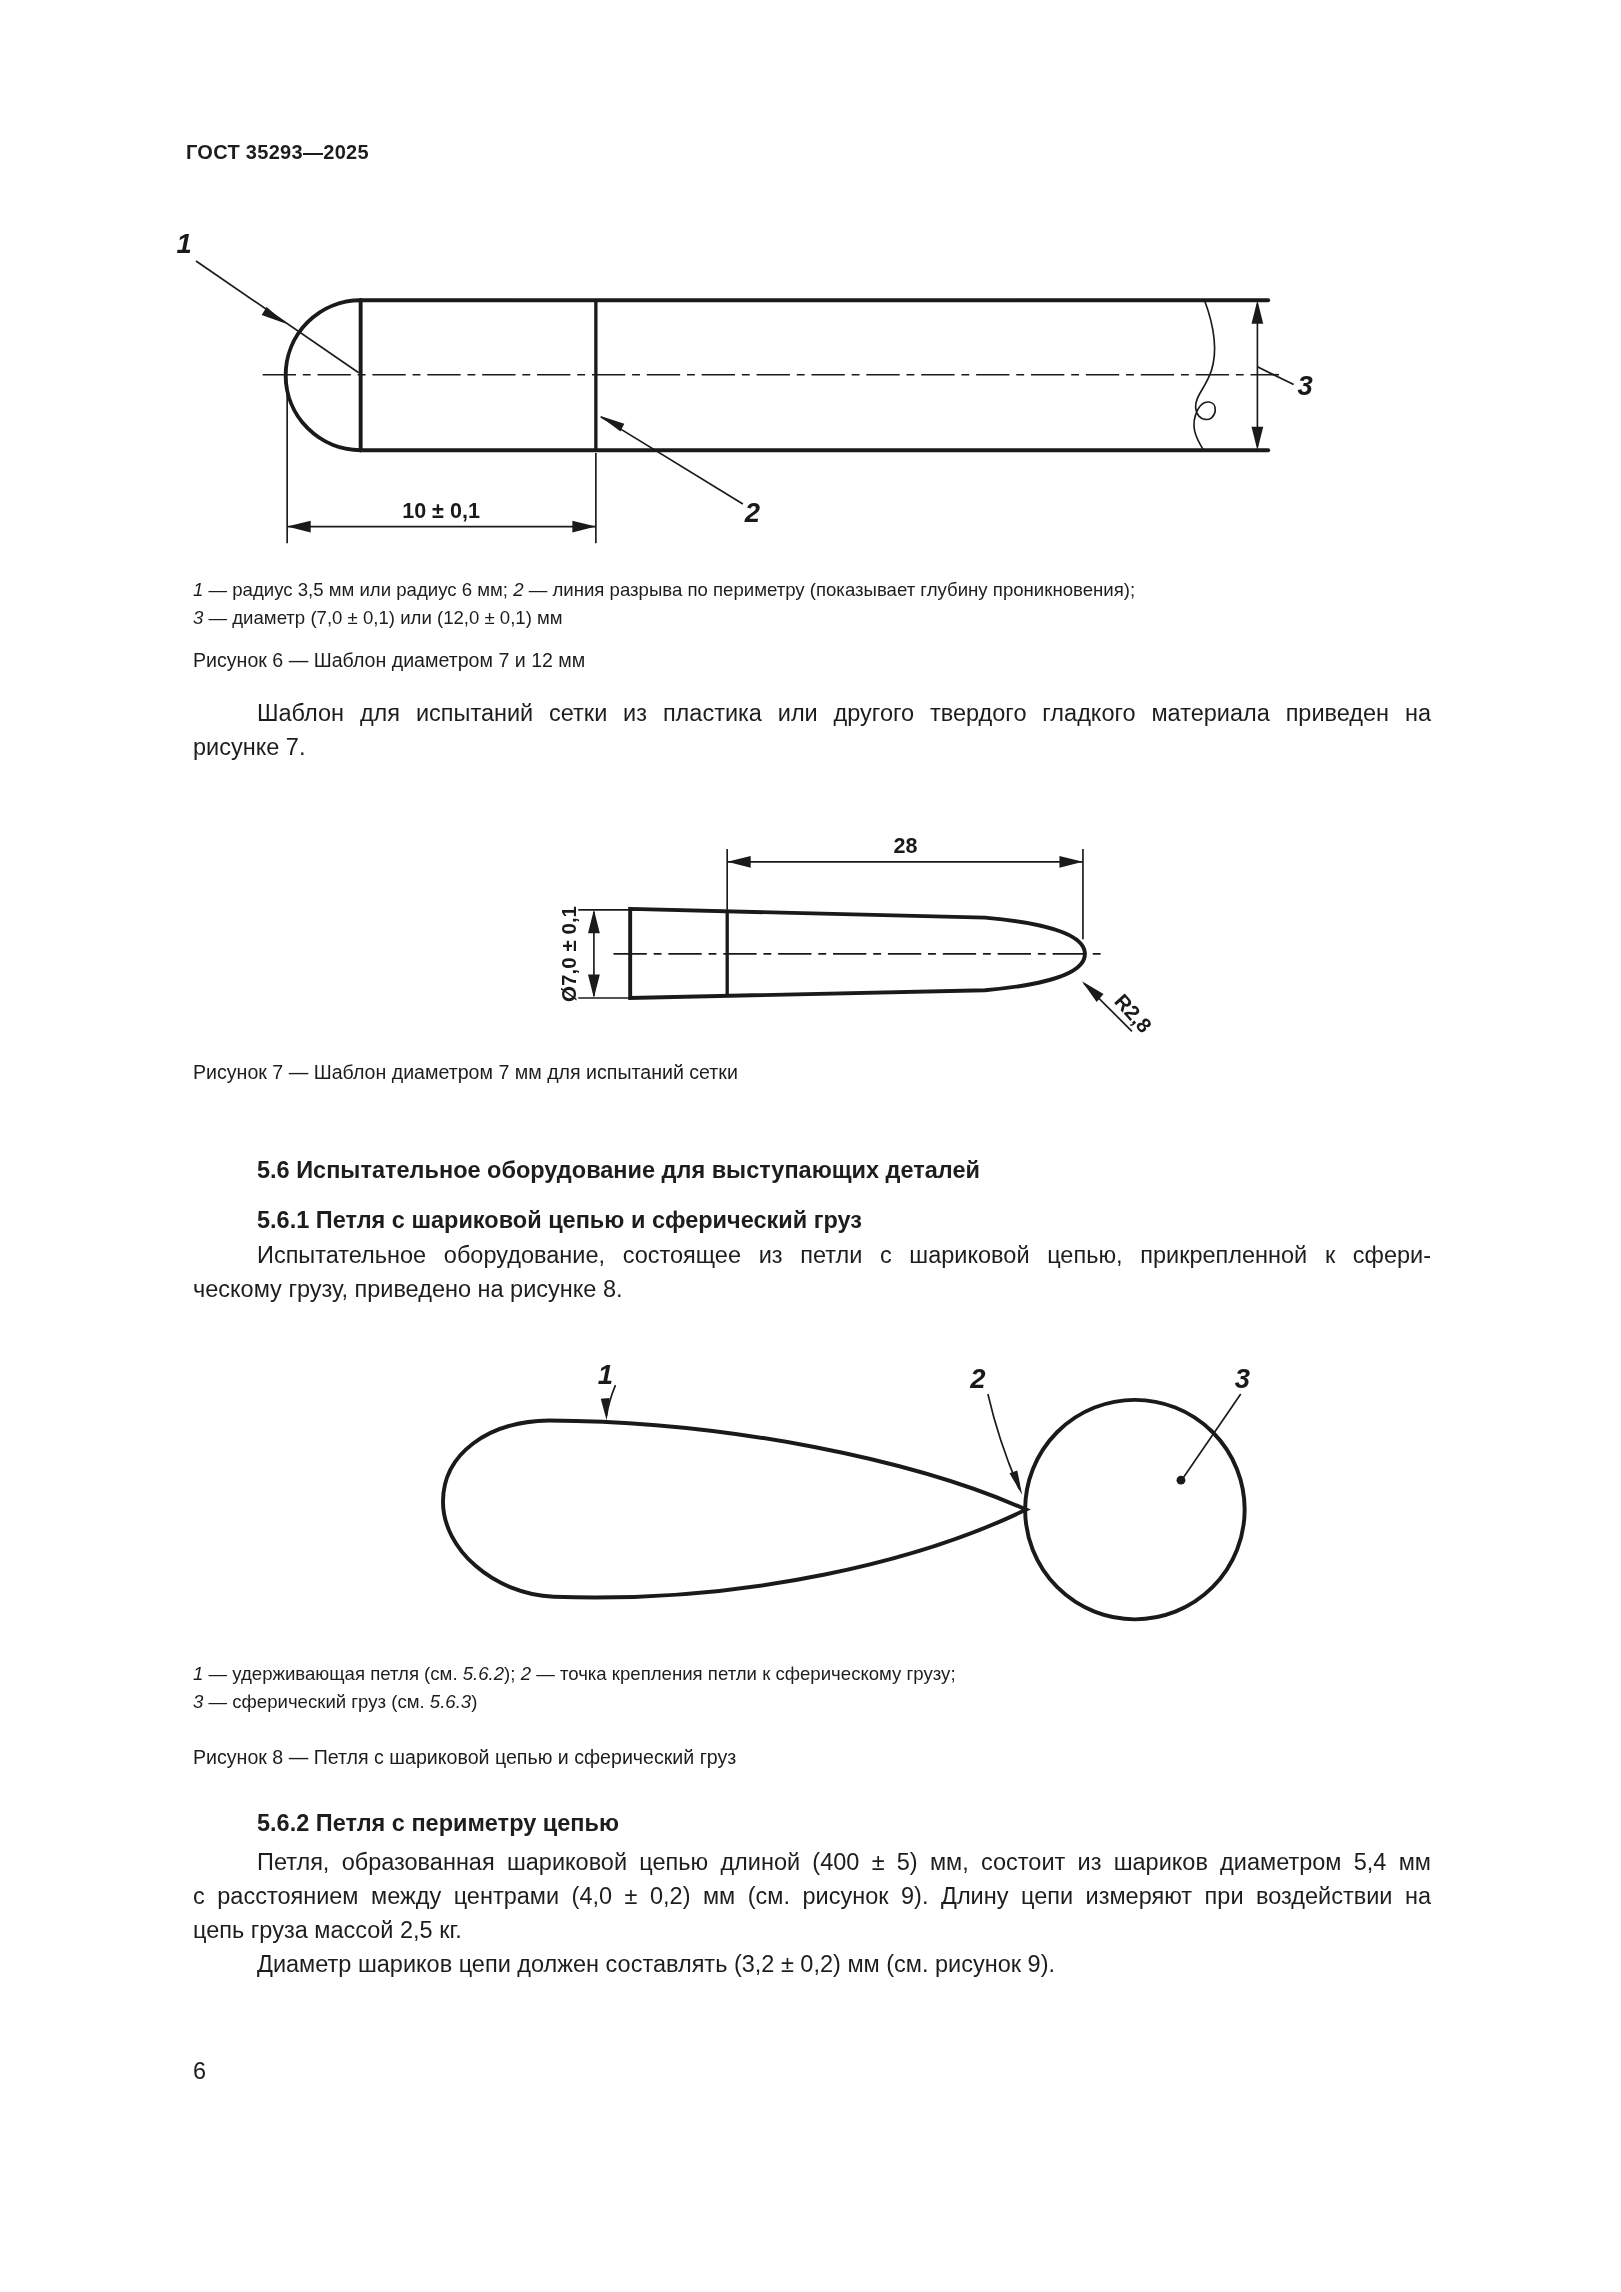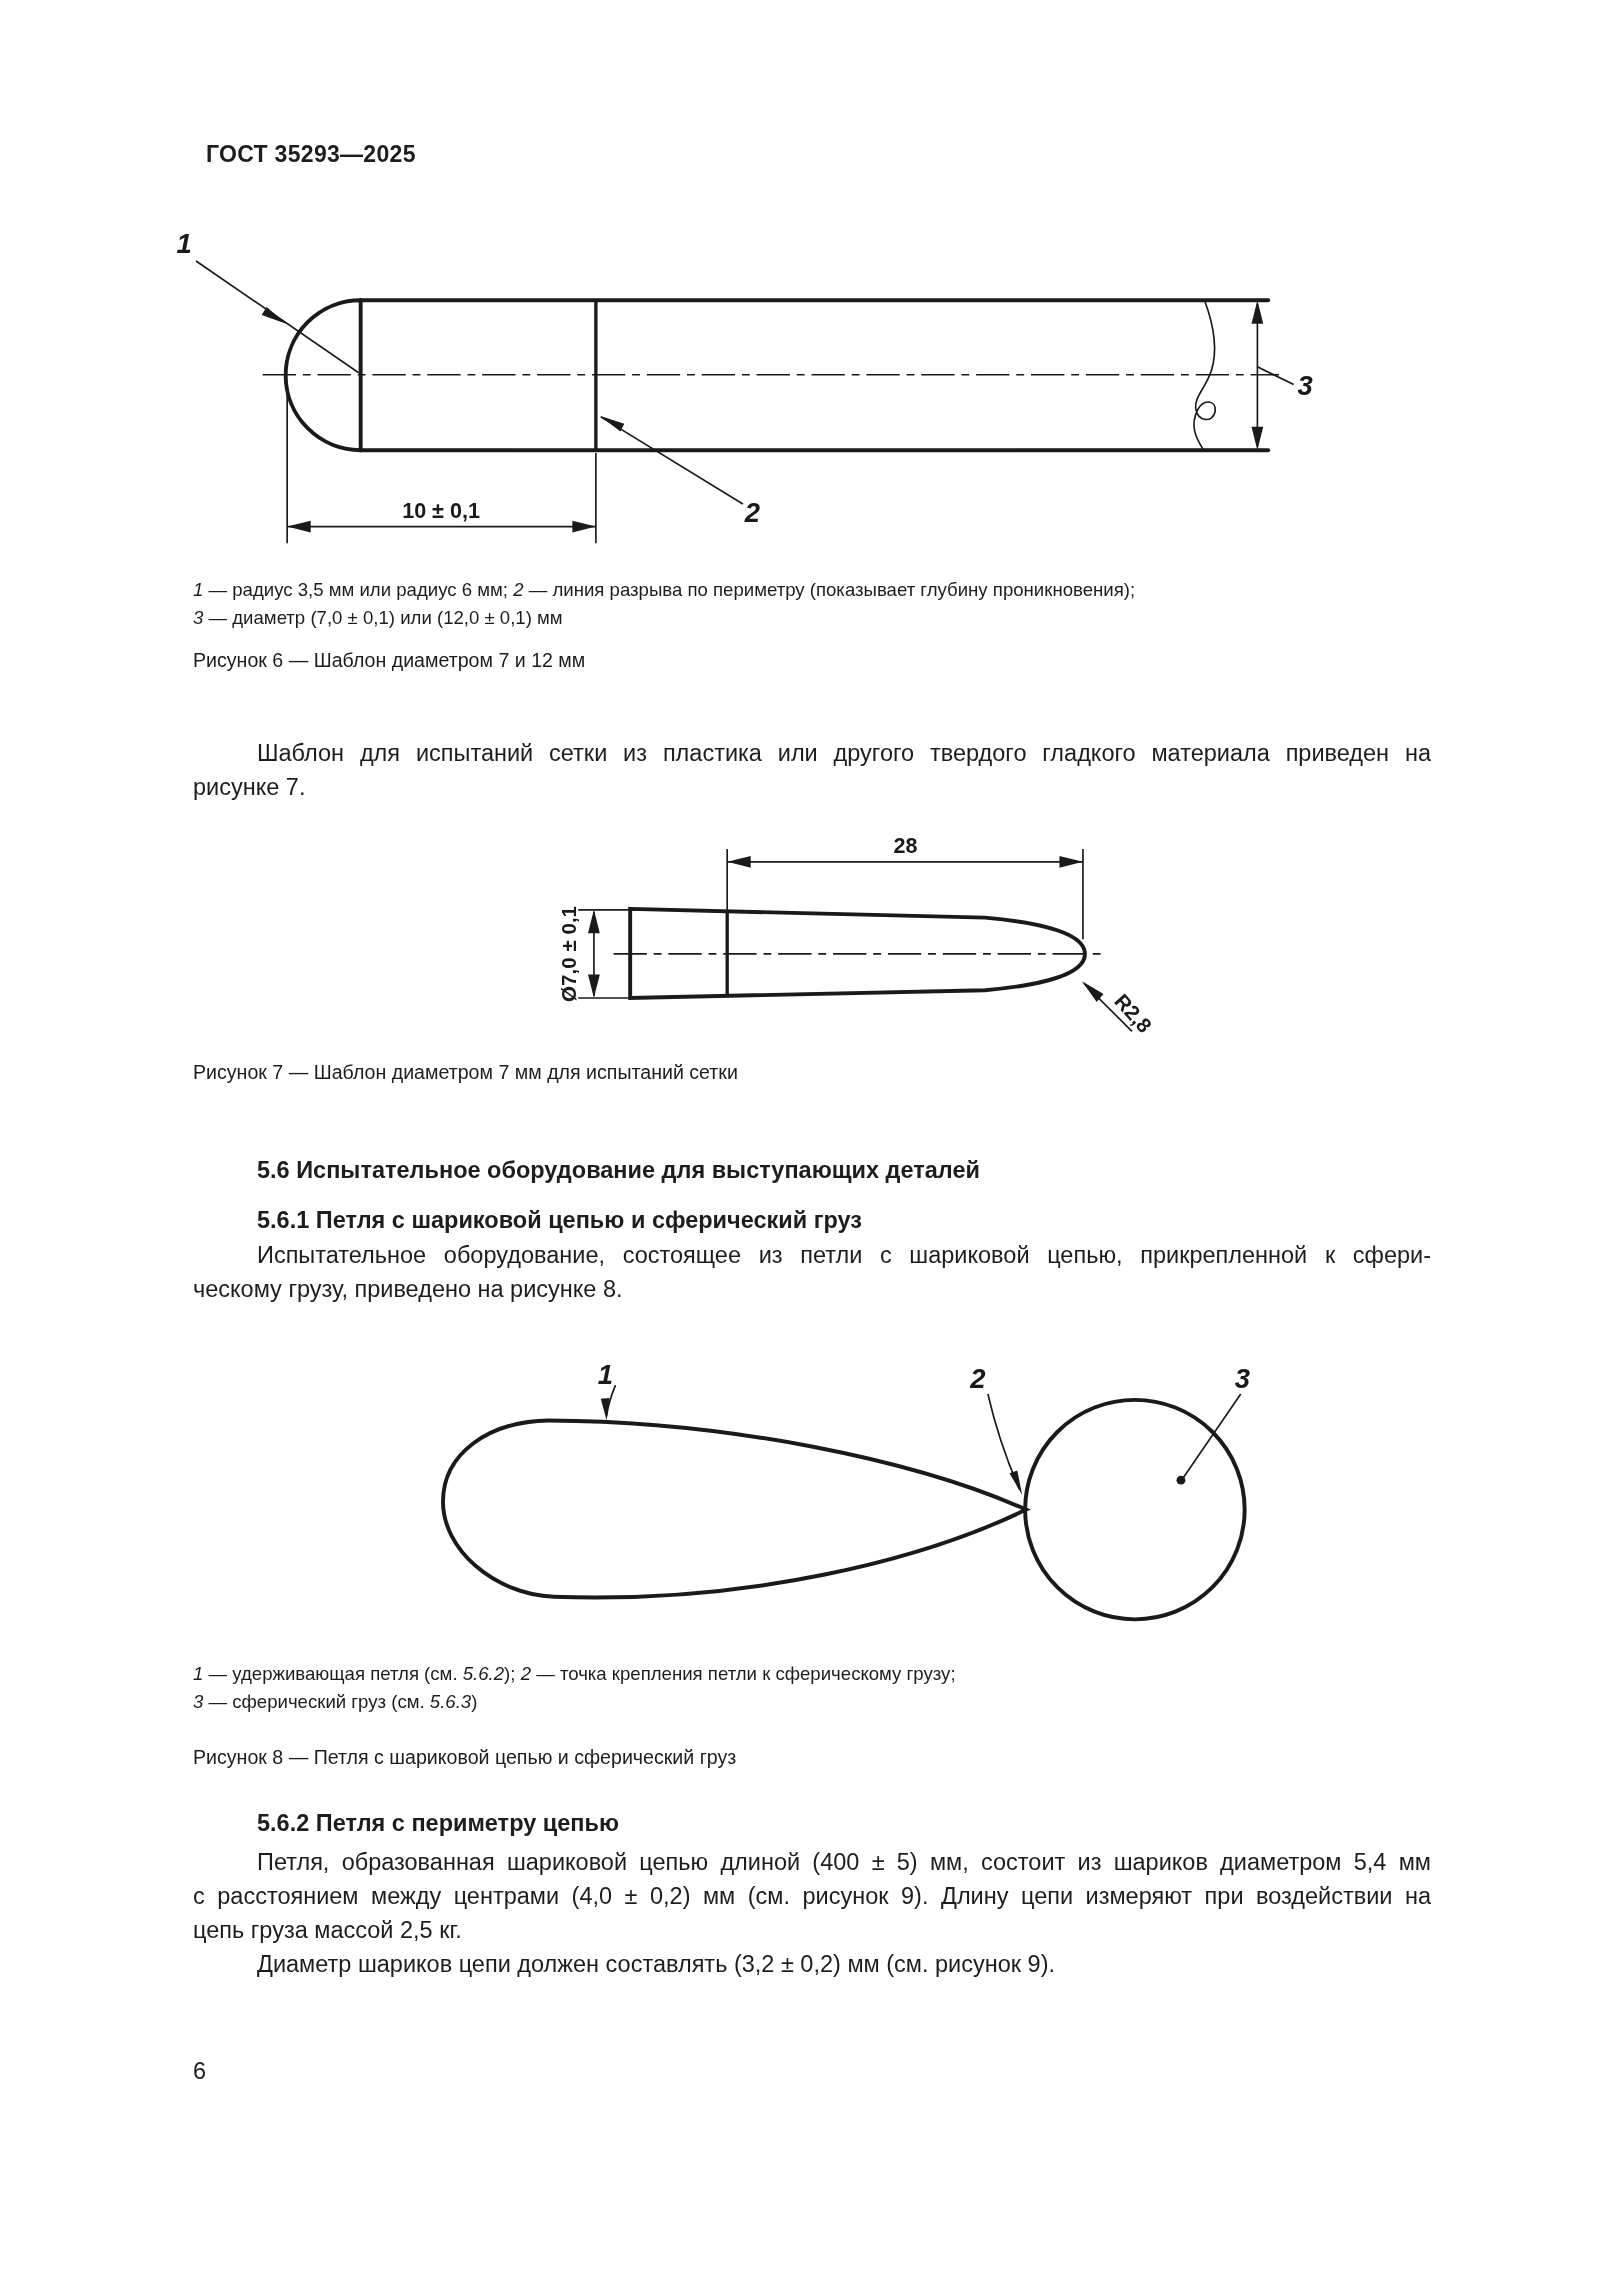--- a/index.html
+++ b/index.html
@@ -1,19 +1,19 @@
 <!DOCTYPE html>
 <html><head>
 <meta charset="utf-8">
 <style>
   html,body{margin:0;padding:0;background:#888;}
   #page{position:relative;width:1621px;height:2293px;background:#ffffff;
         font-family:"Liberation Sans",sans-serif;color:#1d1d1d;overflow:hidden;}
   .abs{position:absolute;}
-  .hdr{left:206px;top:141px;font-size:23px;font-weight:bold;letter-spacing:0.3px;}
+  .hdr{left:186px;top:141px;font-size:20px;font-weight:bold;letter-spacing:0.3px;}
   .legend{left:193px;width:1238px;text-align:left;font-size:18.6px;line-height:28px;}
   .legend .it{font-style:italic;}
   .caption{left:193px;width:1238px;text-align:left;font-size:19.6px;}
   .body-block{left:193px;width:1238px;font-size:23.5px;line-height:34px;}
   .line-just{text-align:justify;text-align-last:justify;}
   .ind{text-indent:64px;}
   .heading{left:257px;font-size:23.5px;font-weight:bold;}
   .pagenum{left:193px;top:2058px;font-size:23.5px;}
   svg{position:absolute;left:0;top:0;}
   .thick{stroke:#1a1a1a;stroke-width:4;fill:none;stroke-linecap:round;}
@@ -115,21 +115,21 @@
       <text class="callout" x="1260" y="1416">3</text>
     </g>
   </svg>
 
   <div class="abs legend" style="top:576px">
     <div><span class="it">1</span><span> — радиус 3,5 мм или радиус 6 мм; </span><span class="it">2</span><span> — линия разрыва по периметру (показывает глубину проникновения);</span></div>
     <div><span class="it">3</span><span> — диаметр (7,0 ± 0,1) или (12,0 ± 0,1) мм</span></div>
   </div>
   <div class="abs caption" style="top:649px">Рисунок 6 — Шаблон диаметром 7 и 12 мм</div>
 
-  <div class="abs body-block" style="top:736px">
+  <div class="abs body-block" style="top:696px">
     <div class="line-just ind">Шаблон для испытаний сетки из пластика или другого твердого гладкого материала приведен на</div>
     <div>рисунке 7.</div>
   </div>
 
   <div class="abs caption" style="top:1061px">Рисунок 7 — Шаблон диаметром 7 мм для испытаний сетки</div>
 
   <div class="abs heading" style="top:1157px">5.6 Испытательное оборудование для выступающих деталей</div>
   <div class="abs heading" style="top:1207px">5.6.1 Петля с шариковой цепью и сферический груз</div>
   <div class="abs body-block" style="top:1238px">
     <div class="line-just ind">Испытательное оборудование, состоящее из петли с шариковой цепью, прикрепленной к сфери-</div>

